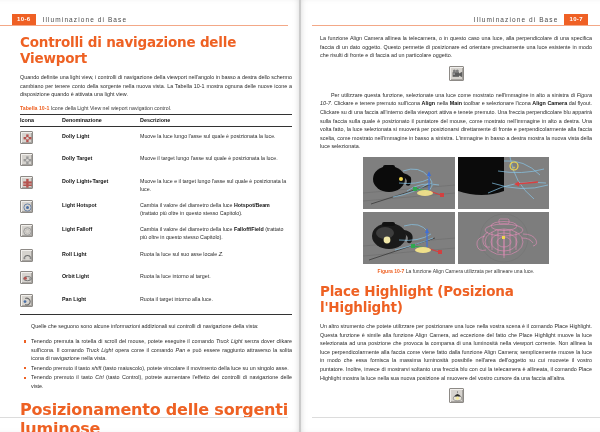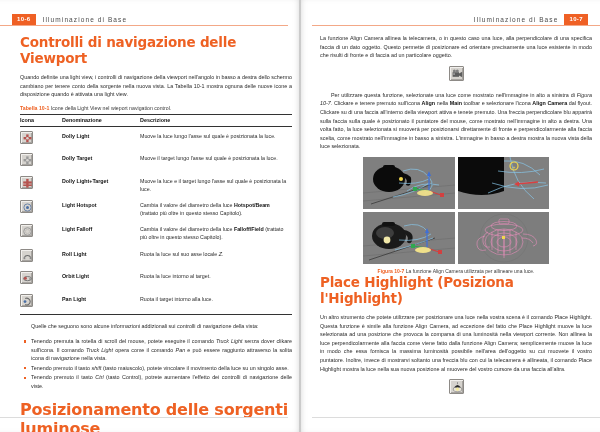--- a/index.html
+++ b/index.html
@@ -420,21 +420,21 @@
           </svg>
         </div>
 
       </div>
 
       <div class="fig-cap">
         <span class="lbl">Figura 10-7</span>
         <span>La funzione Align Camera utilizzata per allineare una luce.</span>
       </div>
 
-      <h1 style="">Place Highlight (Posiziona l'Highlight)</h1>
+      <h1 style="margin-top:9px">Place Highlight (Posiziona l'Highlight)</h1>
       <p class="body">Un altro strumento che potete utilizzare per posizionare una luce nella vostra scena è il comando Place Highlight. Questa funzione è simile alla funzione Align Camera, ad eccezione del fatto che Place Highlight muove la luce selezionata ad una posizione che provoca la comparsa di una luminosità nella viewport corrente. Non allinea la luce perpendicolarmente alla faccia come viene fatto dalla funzione Align Camera; semplicemente muove la luce in modo che essa fornisca la massima luminosità possibile nell'area dell'oggetto su cui muovete il vostro puntatore. Inoltre, invece di mostrarvi soltanto una freccia blu con cui la telecamera è allineata, il comando Place Highlight mostra la luce nella sua nuova posizione al muovere del vostro cursore da una faccia all'altra.</p>
 
       <div class="center-icon">
         <span class="chip lg">
           <svg width="13" height="13" viewBox="0 0 13 13" style="left:1px;top:1px">
             <ellipse cx="6.5" cy="8.2" rx="4.2" ry="2.6" fill="#e8e4da" stroke="#6f6f6f" stroke-width="0.6"></ellipse>
             <path d="M3.2 6.6 q3.3 -5.2 6.6 0" fill="#2b2b2b"></path>
             <circle cx="6.5" cy="8.2" r="1.6" fill="#f5ea9c"></circle>
             <line x1="6.5" y1="1.2" x2="6.5" y2="3.2" stroke="#7a7a7a" stroke-width="0.8"></line>
           </svg>

